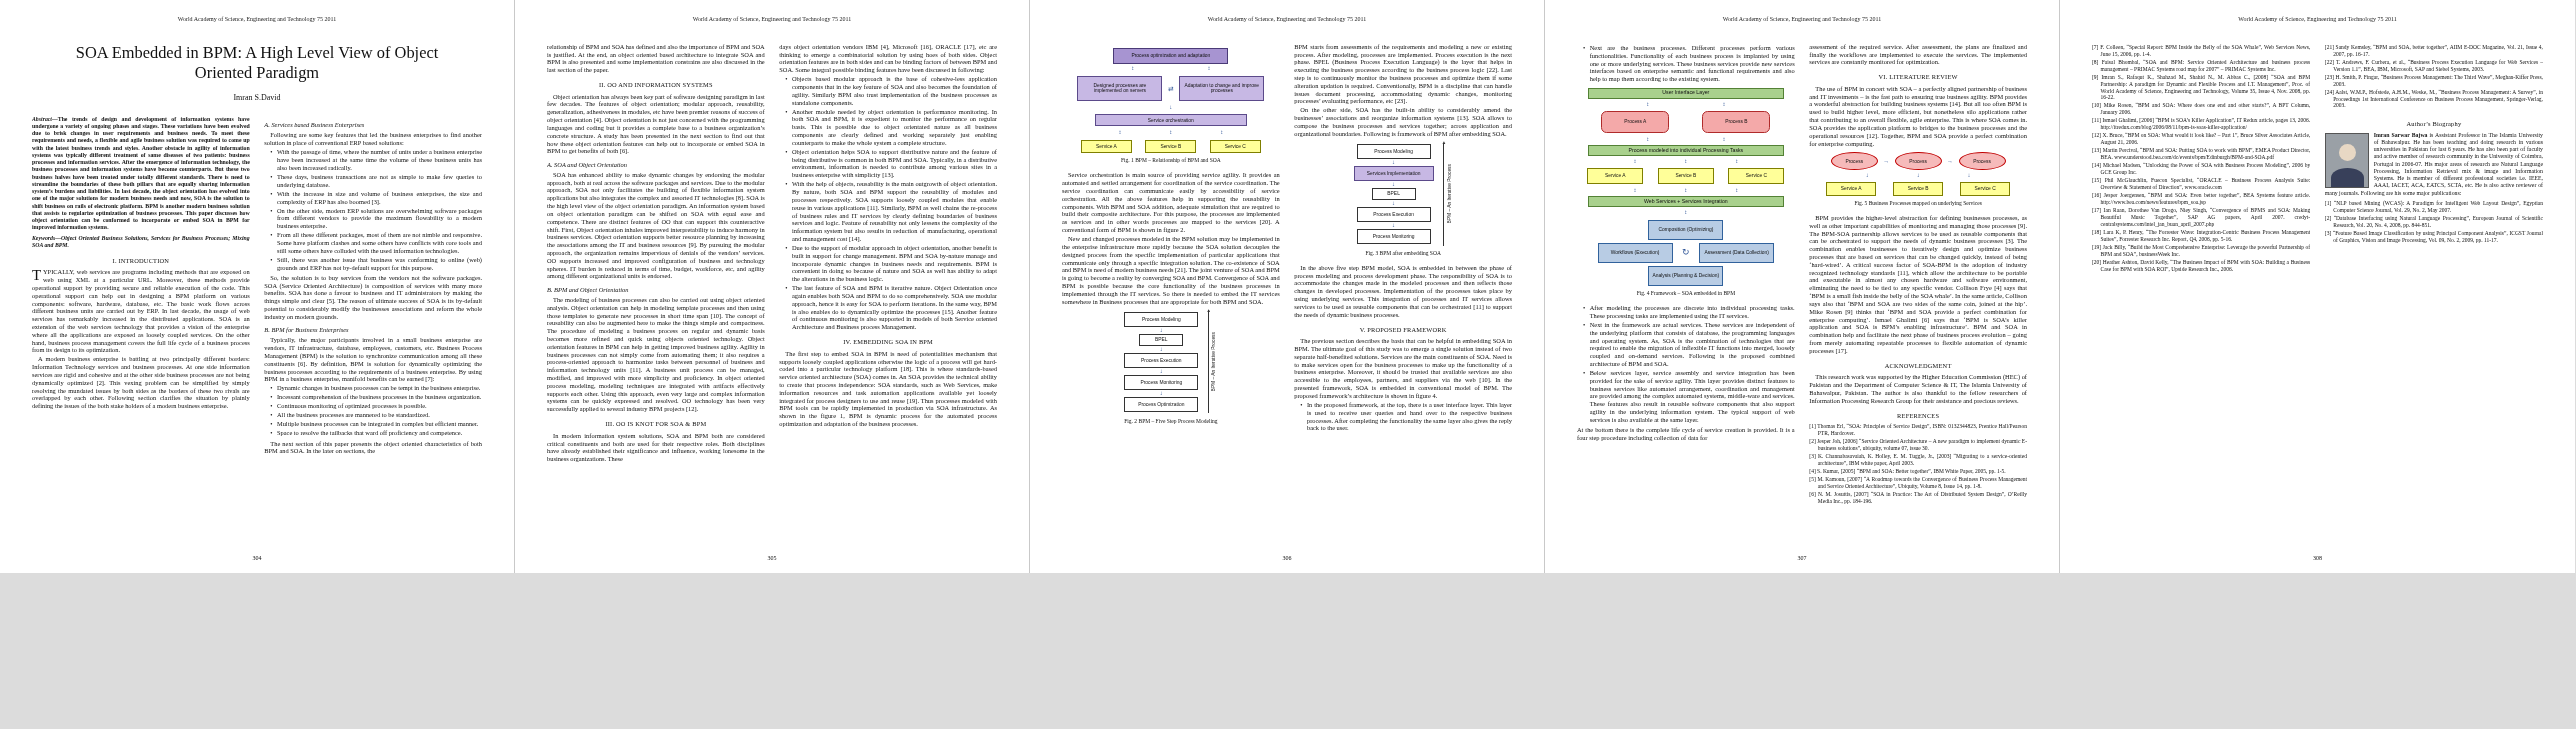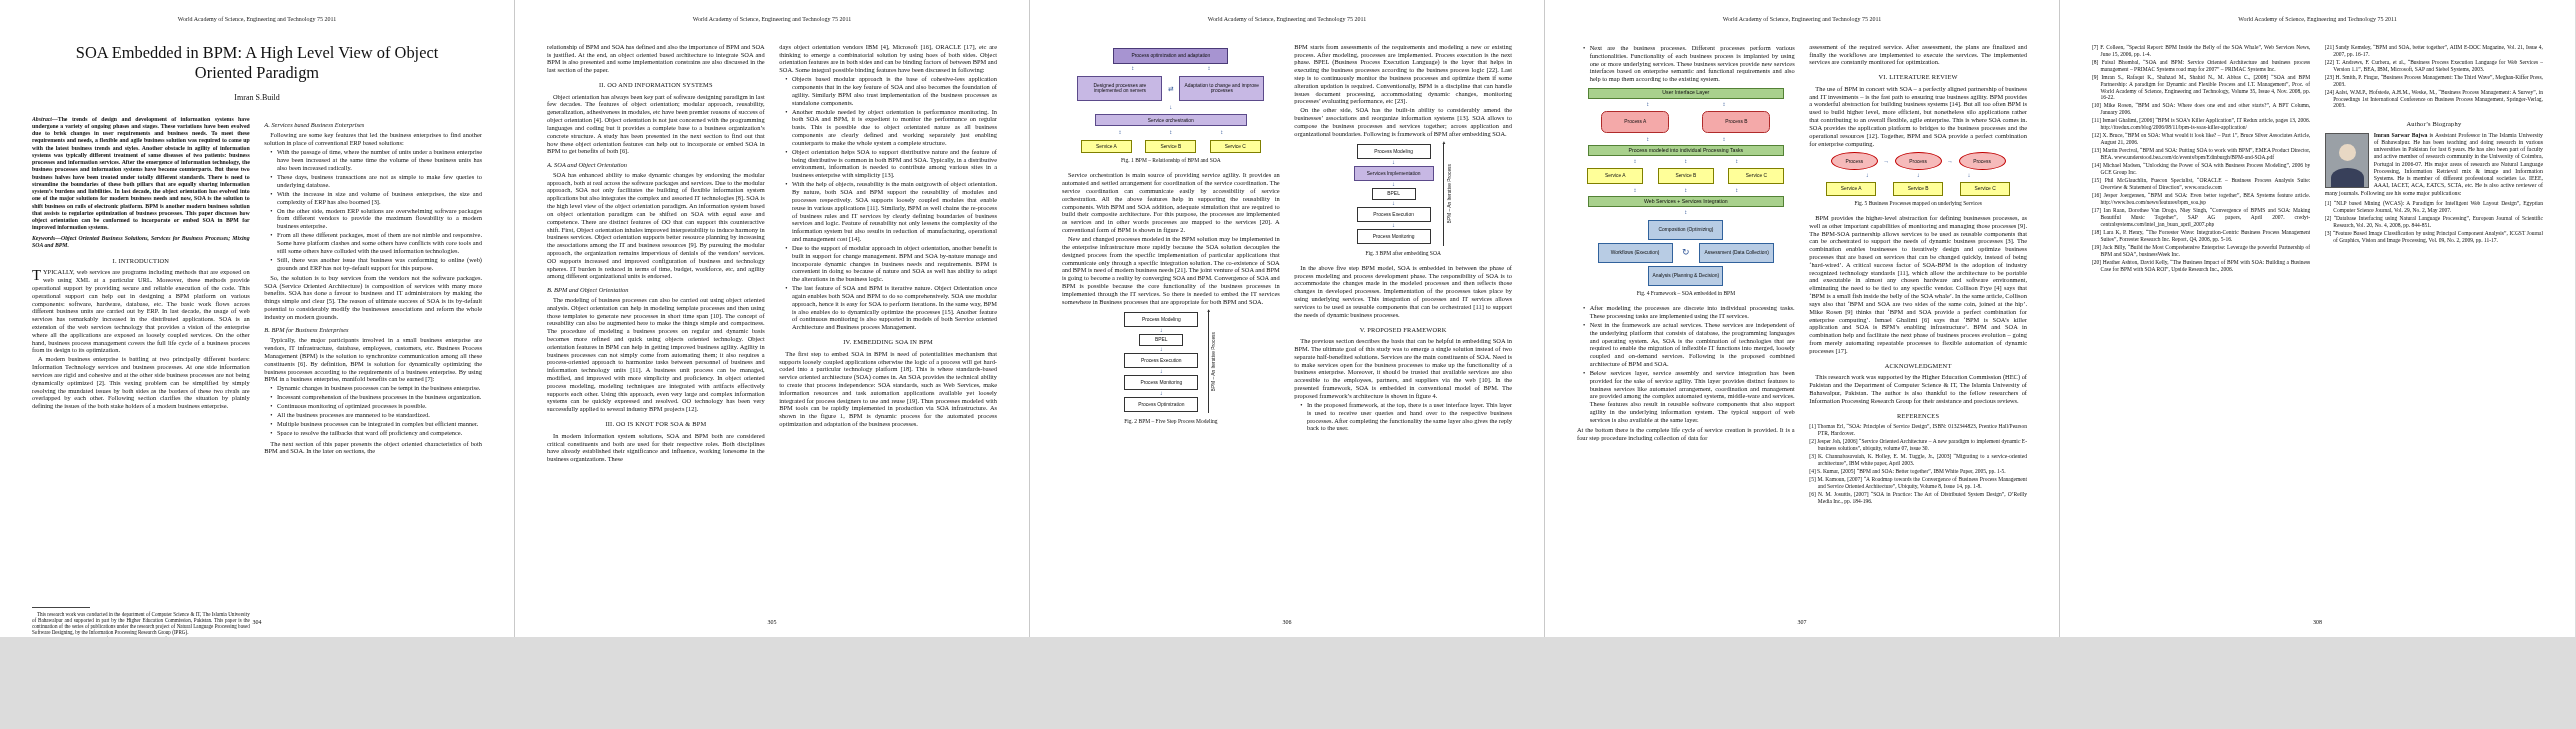--- a/index.html
+++ b/index.html
@@ -1,19 +1,19 @@
 <!DOCTYPE html>
 <html style="font-size:9.7px"><head>
 <meta charset="utf-8">
 <style>
   * { margin:0; padding:0; box-sizing:border-box; }
   html,body { width:2576px; height:729px; }
   body { background:#dcdcdc; font-family:"Liberation Serif", serif; color:#111; }
   .spread { display:flex; width:2576px; height:729px; }
-  .page { width:515px; height:637px; background:#ffffff; position:relative;
+  .page { width:515px; height:573px; background:#ffffff; position:relative;
           padding:16px 32px 12px 32px; border-right:0.6px solid #c9c9c9; overflow:hidden; }
   .page:last-child { border-right:none; }
   .running-head { text-align:center; font-size:6px; color:#222; margin-bottom:20.7px; }
   .page-number { position:absolute; bottom:12px; left:0; right:0; text-align:center; font-size:6px; }
 
   .title-block { text-align:center; margin:3.6px auto 13.4px auto; width:389px; }
   .paper-title { font-size:16.4px; line-height:1.25; font-weight:400; }
   .paper-author { font-size:8px; margin-top:9.7px; }
 
   .cols { display:flex; gap:14.6px; height:646px; overflow:hidden; }
@@ -112,21 +112,21 @@
 </style>
 </head>
 <body>
 
 <div class="spread">
 
   <div class="page">
     <div class="running-head">World Academy of Science, Engineering and Technology 75 2011</div>
     <div class="title-block">
       <div class="paper-title">SOA Embedded in BPM: A High Level View of Object Oriented Paradigm</div>
-      <div class="paper-author">Imran S.Build</div>
+      <div class="paper-author">Imran S.David</div>
     </div>
     <div class="cols short">
       <div class="col col-flex">
         <div>
           <p class="abstract"><span class="label">Abstract—</span><span>The trends of design and development of information systems have undergone a variety of ongoing phases and stages. These variations have been evolved due to brisk changes in user requirements and business needs. To meet these requirements and needs, a flexible and agile business solution was required to come up with the latest business trends and styles. Another obstacle in agility of information systems was typically different treatment of same diseases of two patients: business processes and information services. After the emergence of information technology, the business processes and information systems have become counterparts. But these two business halves have been treated under totally different standards. There is need to streamline the boundaries of these both pillars that are equally sharing information system’s burdens and liabilities. In last decade, the object orientation has evolved into one of the major solutions for modern business needs and now, SOA is the solution to shift business on rails of electronic platform. BPM is another modern business solution that assists to regularize optimization of business processes. This paper discusses how object orientation can be conformed to incorporate or embed SOA in BPM for improved information systems.</span></p>
           <p class="kw"><span class="label">Keywords—</span><span>Object Oriented Business Solutions, Services for Business Processes; Mixing SOA and BPM.</span></p>
           <div class="sec-heading">I. INTRODUCTION</div>
           <p class="para" style="text-indent:0;"><span class="dropcap">T</span><span>YPICALLY, web services are programs including methods that are exposed on web using XML at a particular URL. Moreover, these methods provide operational support by providing secure and reliable execution of the code. This operational support can help out in designing a BPM platform on various components: software, hardware, database, etc. The basic work flows across different business units are carried out by ERP. In last decade, the usage of web services has remarkably increased in the distributed applications. SOA is an extension of the web services technology that provides a vision of the enterprise where all the applications are exposed as loosely coupled services. On the other hand, business process management covers the full life cycle of a business process from its design to its optimization.</span></p>
           <p class="para">A modern business enterprise is battling at two principally different borders: Information Technology services and business processes. At one side information services are rigid and cohesive and at the other side business processes are not being dynamically optimized [2]. This vexing problem can be simplified by simply resolving the mundated issues by both sides as the borders of these two rivals are overlapped by each other. Following section clarifies the situation by plainly defining the issues of the both stake holders of a modern business enterprise.</p>
         </div>

